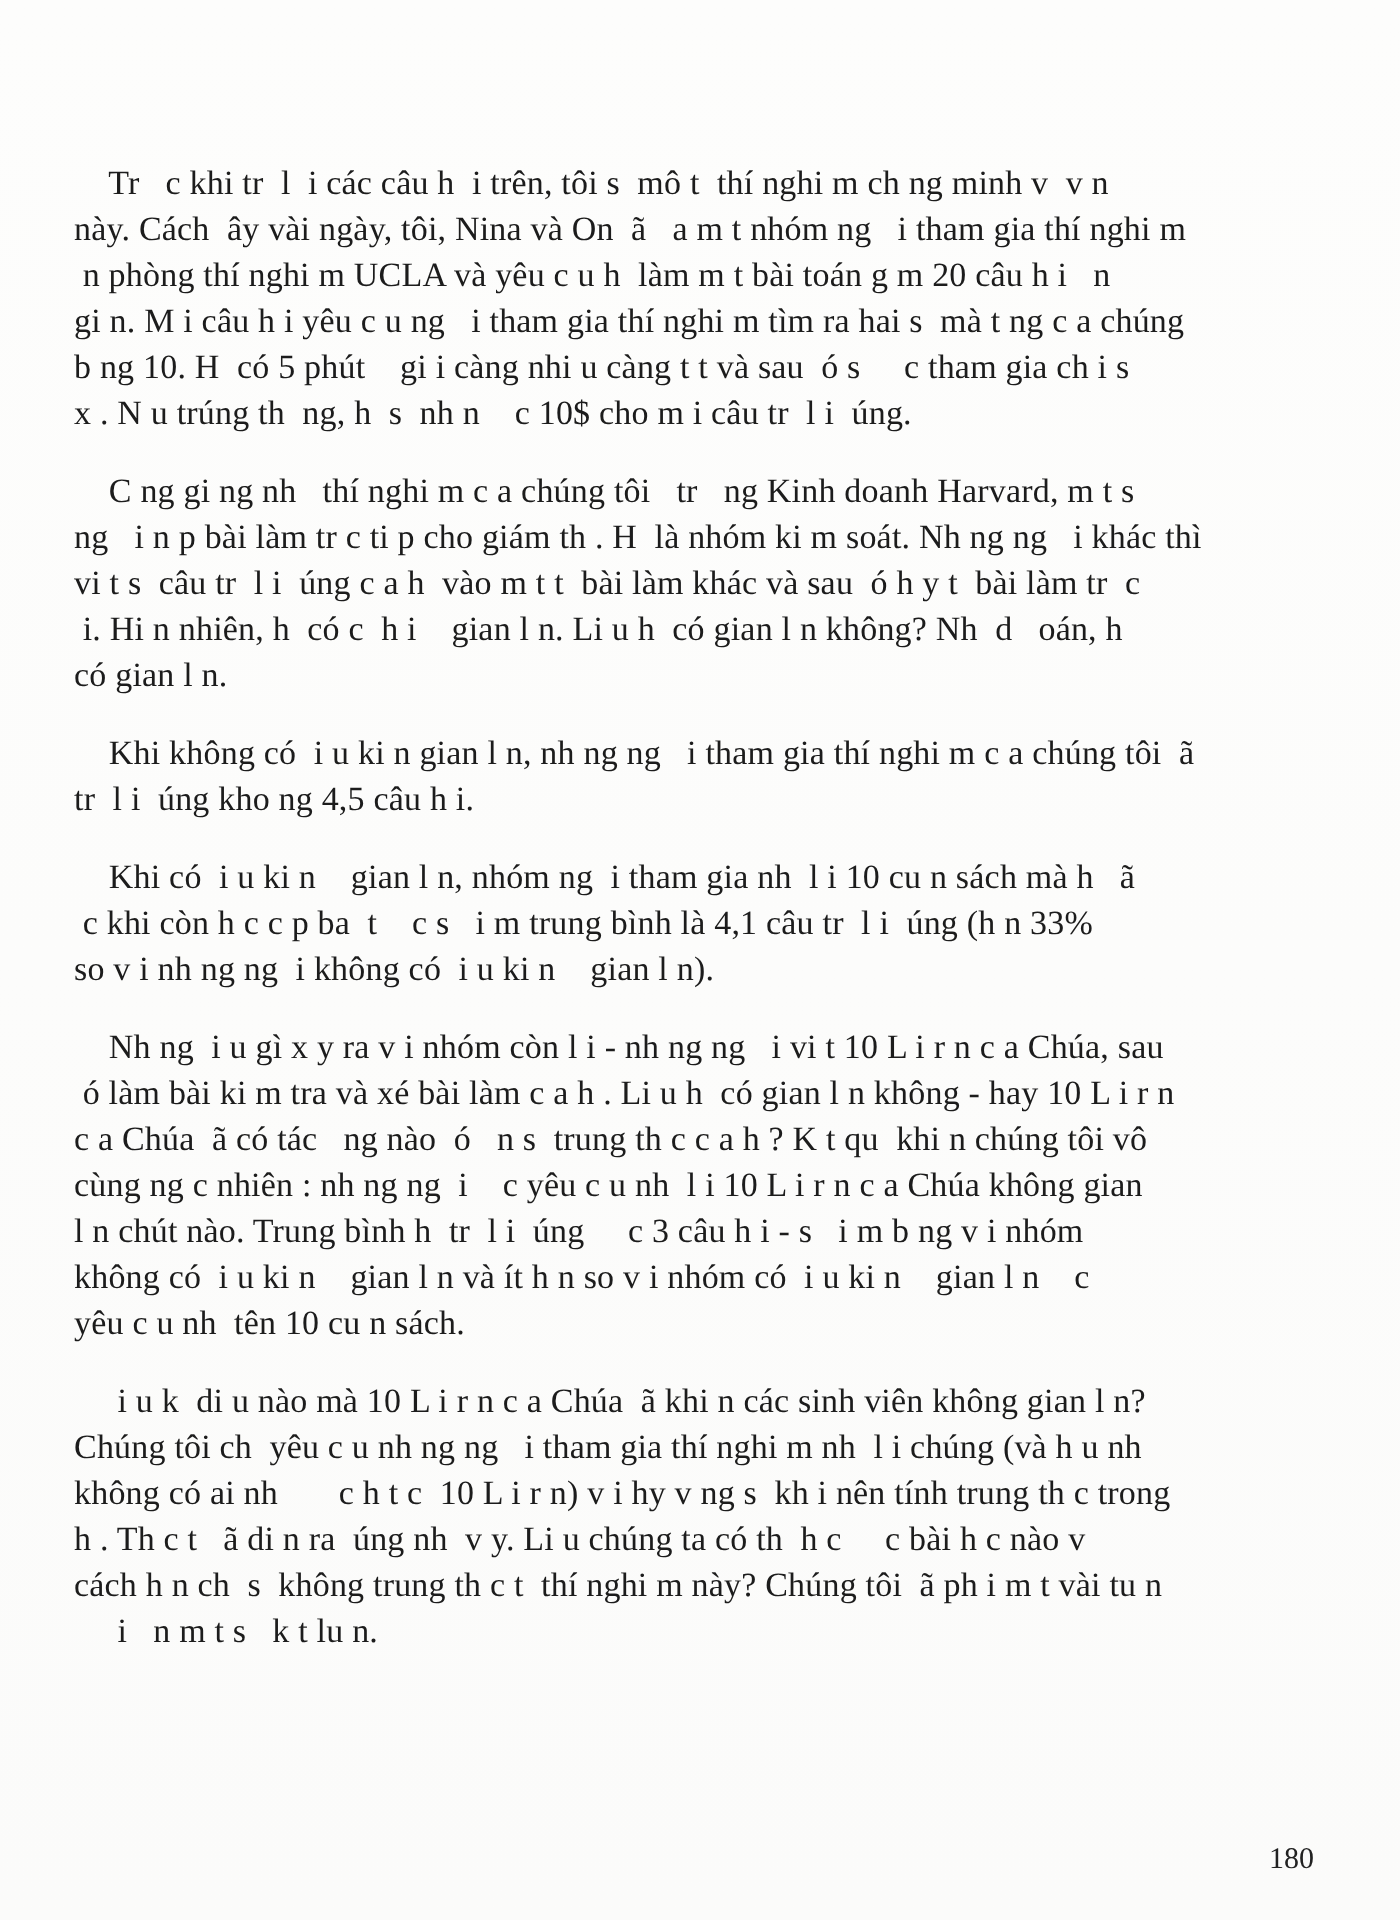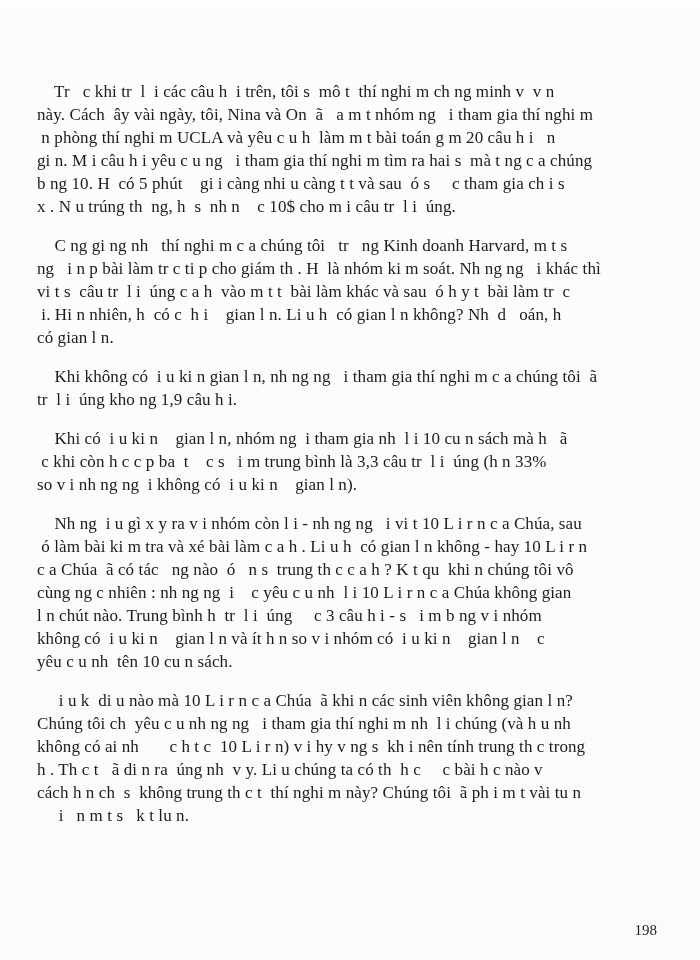--- a/index.html
+++ b/index.html
@@ -50,32 +50,32 @@
  n phòng thí nghi m UCLA và yêu c u h  làm m t bài toán g m 20 câu h i   n
 gi n. M i câu h i yêu c u ng   i tham gia thí nghi m tìm ra hai s  mà t ng c a chúng
 b ng 10. H  có 5 phút    gi i càng nhi u càng t t và sau  ó s     c tham gia ch i s
 x . N u trúng th  ng, h  s  nh n    c 10$ cho m i câu tr  l i  úng.</div>
     <div class="para">    C ng gi ng nh   thí nghi m c a chúng tôi   tr   ng Kinh doanh Harvard, m t s
 ng   i n p bài làm tr c ti p cho giám th . H  là nhóm ki m soát. Nh ng ng   i khác thì
 vi t s  câu tr  l i  úng c a h  vào m t t  bài làm khác và sau  ó h y t  bài làm tr  c
  i. Hi n nhiên, h  có c  h i    gian l n. Li u h  có gian l n không? Nh  d   oán, h
 có gian l n.</div>
     <div class="para">    Khi không có  i u ki n gian l n, nh ng ng   i tham gia thí nghi m c a chúng tôi  ã
-tr  l i  úng kho ng 1,9 câu h i.</div>
+tr  l i  úng kho ng 4,5 câu h i.</div>
     <div class="para">    Khi có  i u ki n    gian l n, nhóm ng  i tham gia nh  l i 10 cu n sách mà h   ã
- c khi còn h c c p ba  t    c s   i m trung bình là 3,3 câu tr  l i  úng (h n 33%
+ c khi còn h c c p ba  t    c s   i m trung bình là 4,1 câu tr  l i  úng (h n 33%
 so v i nh ng ng  i không có  i u ki n    gian l n).</div>
     <div class="para">    Nh ng  i u gì x y ra v i nhóm còn l i - nh ng ng   i vi t 10 L i r n c a Chúa, sau
  ó làm bài ki m tra và xé bài làm c a h . Li u h  có gian l n không - hay 10 L i r n
 c a Chúa  ã có tác   ng nào  ó   n s  trung th c c a h ? K t qu  khi n chúng tôi vô
 cùng ng c nhiên : nh ng ng  i    c yêu c u nh  l i 10 L i r n c a Chúa không gian
 l n chút nào. Trung bình h  tr  l i  úng     c 3 câu h i - s   i m b ng v i nhóm
 không có  i u ki n    gian l n và ít h n so v i nhóm có  i u ki n    gian l n    c
 yêu c u nh  tên 10 cu n sách.</div>
     <div class="para">     i u k  di u nào mà 10 L i r n c a Chúa  ã khi n các sinh viên không gian l n?
 Chúng tôi ch  yêu c u nh ng ng   i tham gia thí nghi m nh  l i chúng (và h u nh
 không có ai nh       c h t c  10 L i r n) v i hy v ng s  kh i nên tính trung th c trong
 h . Th c t   ã di n ra  úng nh  v y. Li u chúng ta có th  h c     c bài h c nào v
 cách h n ch  s  không trung th c t  thí nghi m này? Chúng tôi  ã ph i m t vài tu n
      i   n m t s   k t lu n.</div>
   </div>
-  <div class="page-number">198</div>
+  <div class="page-number">180</div>
 </div>
 
 </body></html>

